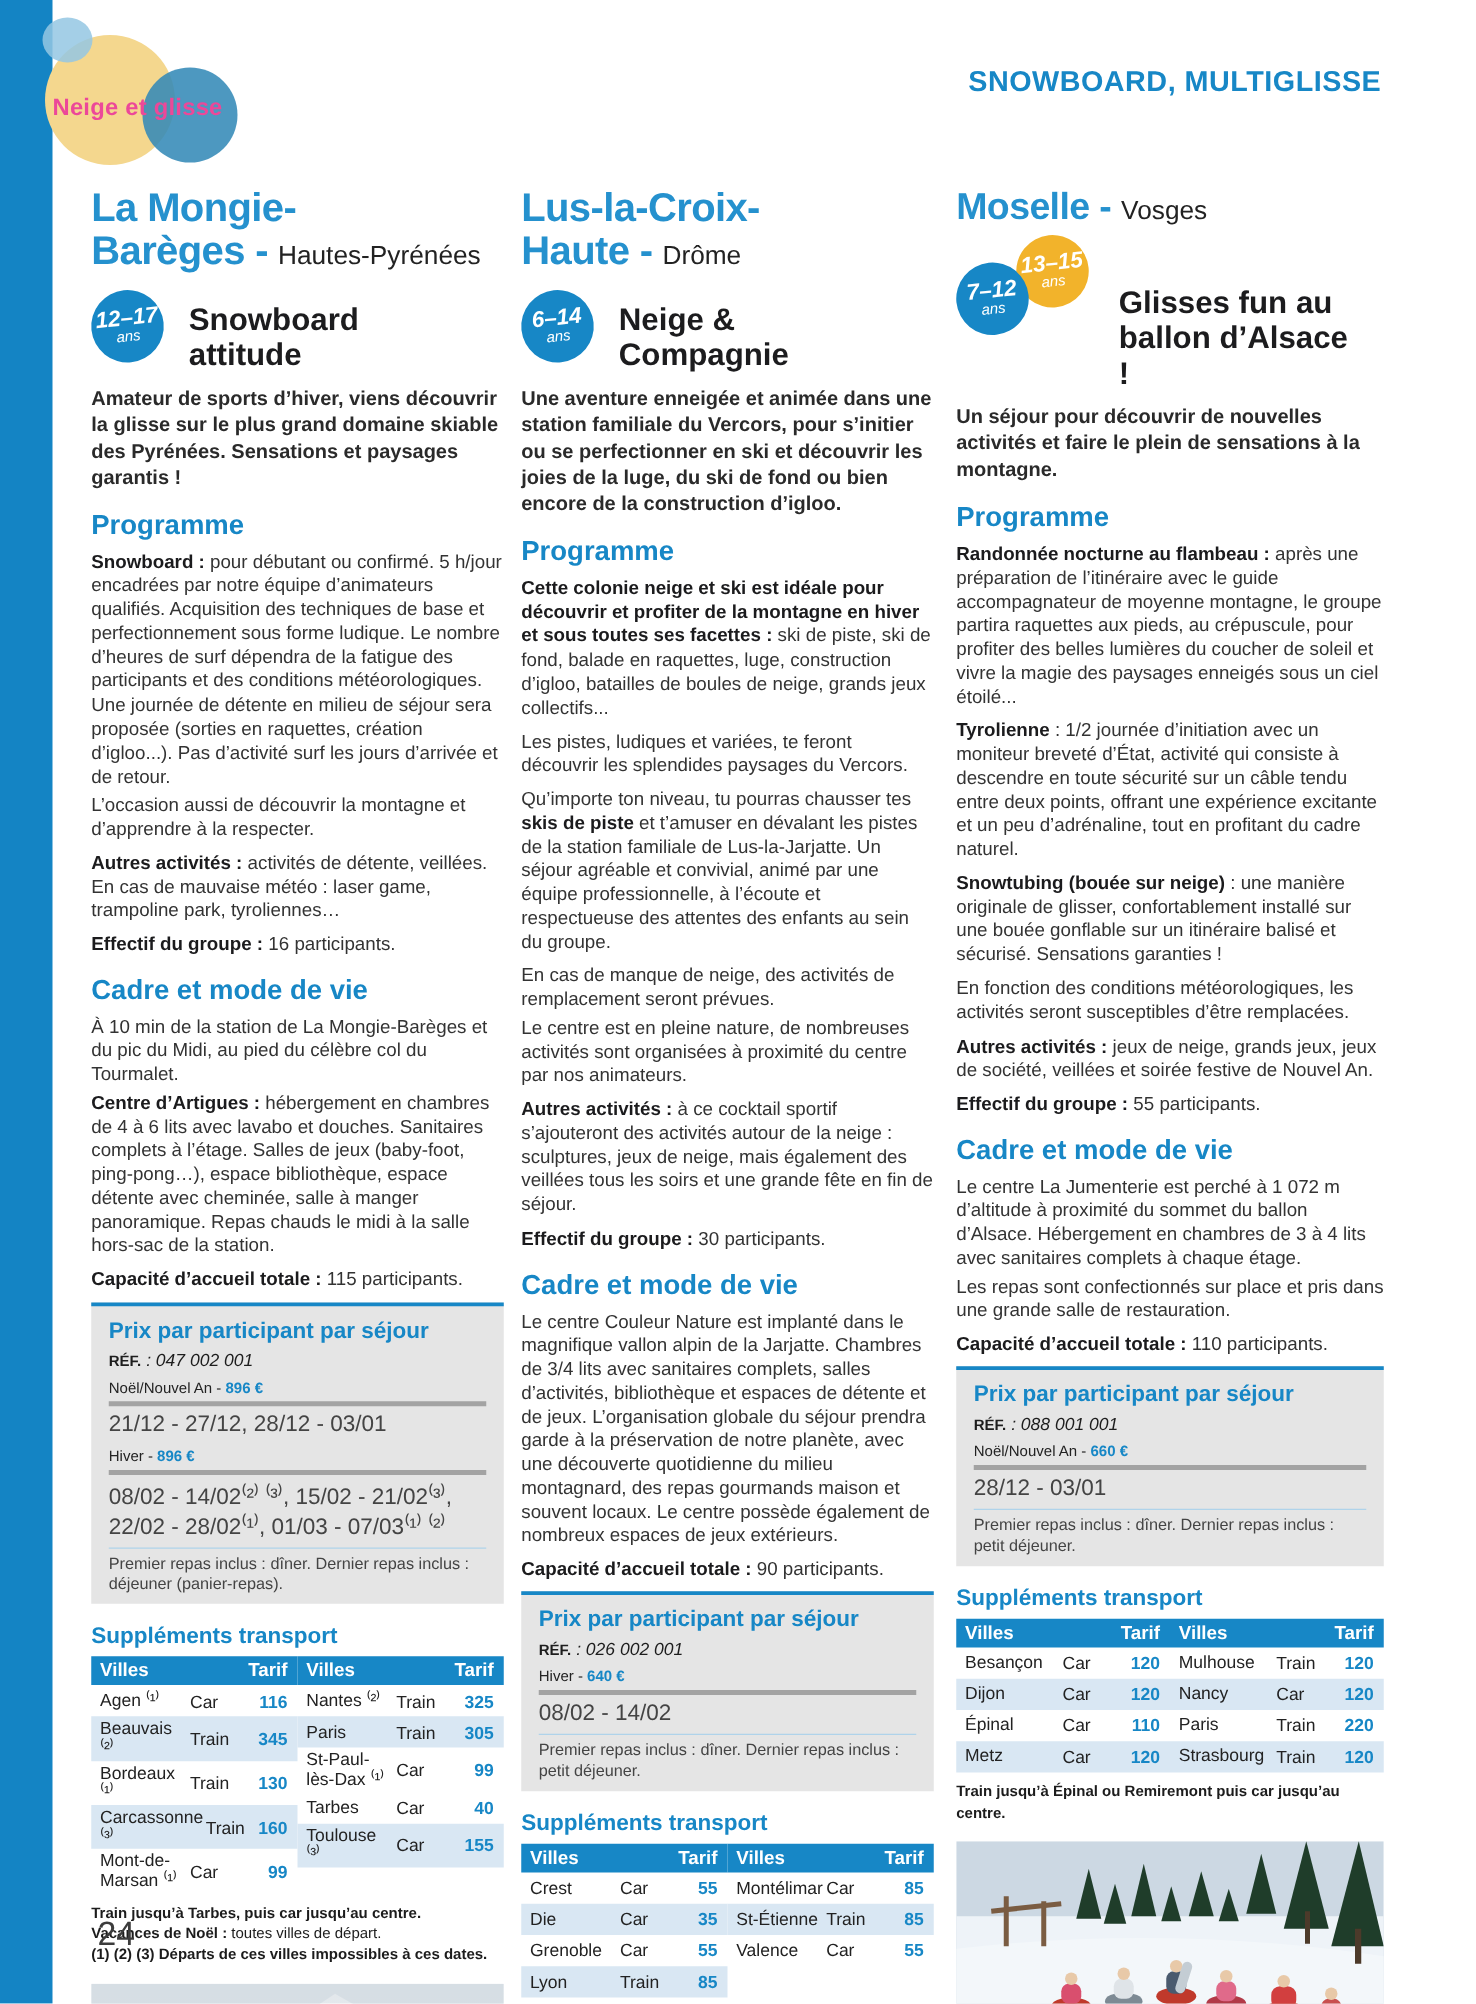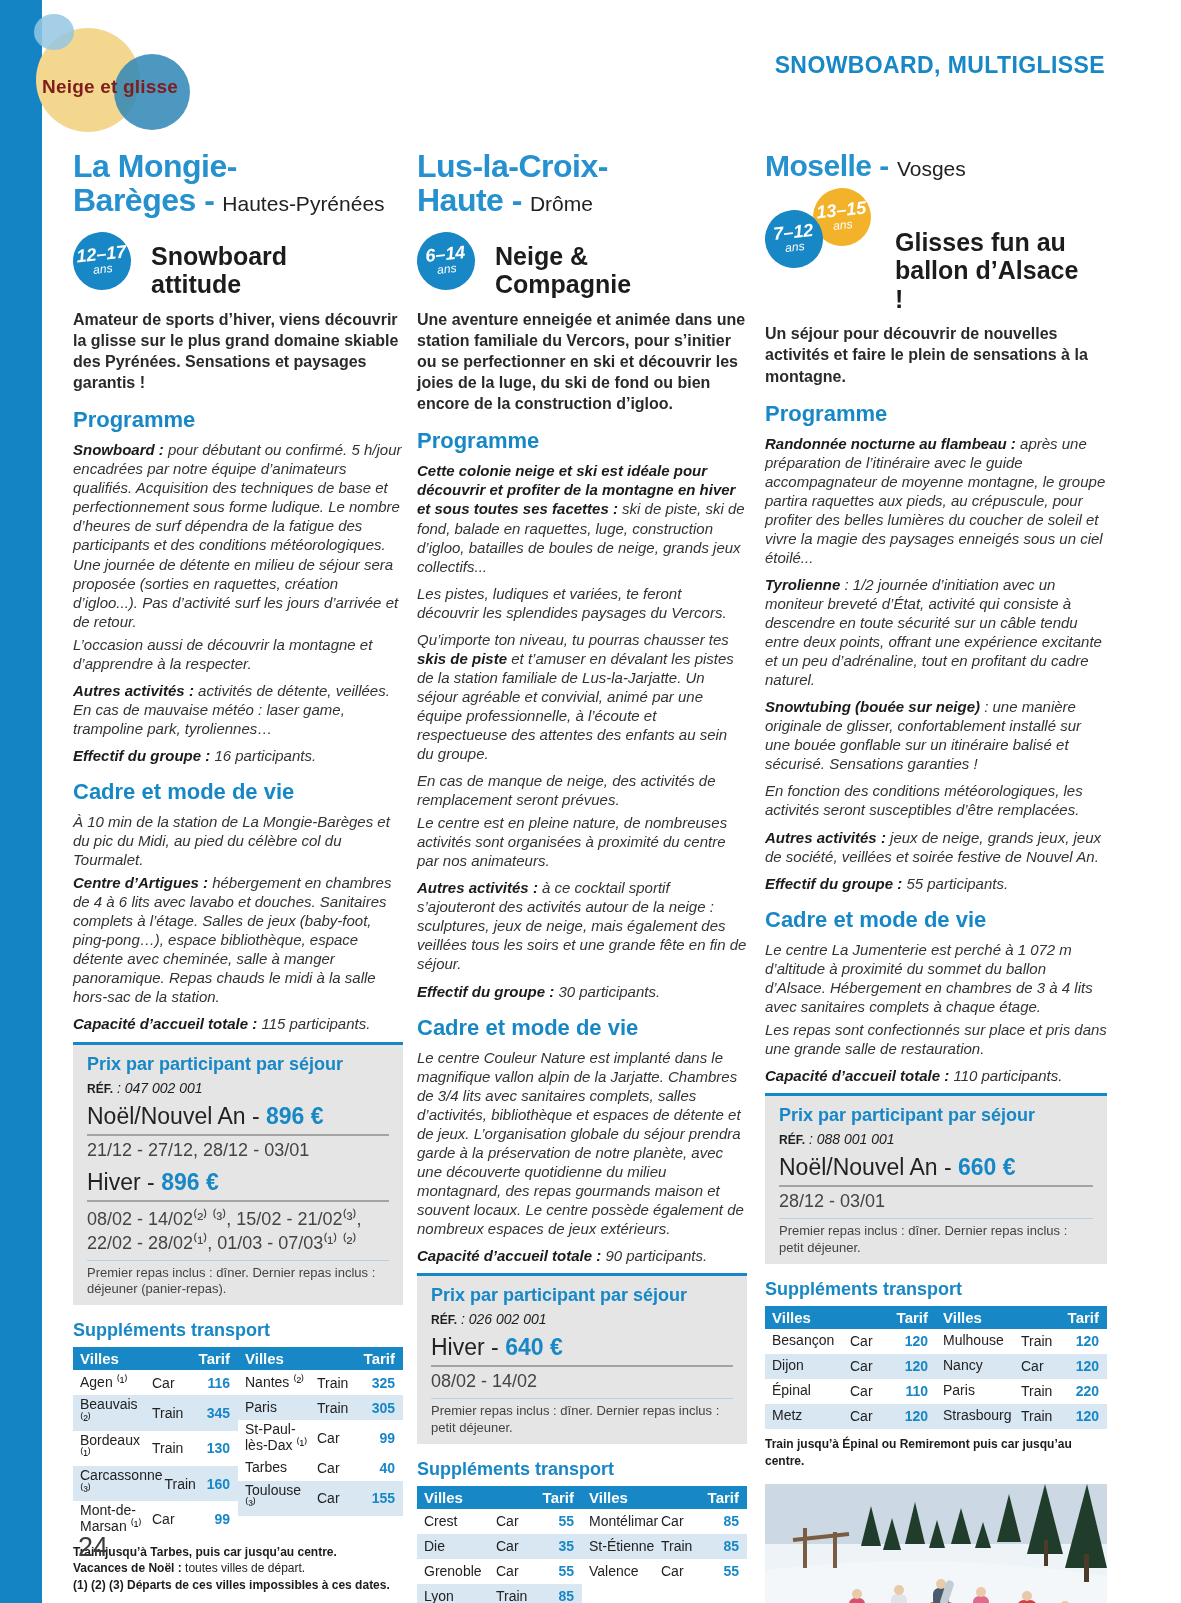--- a/index.html
+++ b/index.html
@@ -5,21 +5,21 @@
   html,body{margin:0;padding:0;background:#ffffff;}
   .page{position:relative;width:1181px;height:1603px;background:#ffffff;overflow:hidden;
         font-family:"Liberation Sans",sans-serif;color:#2e2e2e;}
   .side-bar{position:absolute;left:0;top:0;width:42px;height:1603px;background:#1484C4;}
   
   .logo{position:absolute;left:28px;top:12px;width:230px;height:135px;}
   .lc{position:absolute;border-radius:50%;}
   .lc-yellow{left:8px;top:16px;width:104px;height:104px;background:#F4D78E;}
   .lc-blue{left:86px;top:42px;width:76px;height:76px;background:rgba(52,138,183,0.88);}
   .lc-small{left:6px;top:2px;width:40px;height:36px;background:rgba(148,199,227,0.85);}
-  .logo-text{position:absolute;left:14px;top:64px;font-size:19px;font-weight:bold;color:#7f1d1d;letter-spacing:.2px;}
+  .logo-text{position:absolute;left:14px;top:64px;font-size:19px;font-weight:bold;color:#ec4899;letter-spacing:.2px;}
   .page-title{position:absolute;top:52px;right:76px;font-size:23px;font-weight:bold;color:#1787C6;letter-spacing:.4px;}
   
   .col{position:absolute;top:150px;}
   .col1{left:73px;width:330px;}
   .col2{left:417px;width:330px;}
   .col3{left:765px;width:342px;}
   .t-line{font-size:32px;line-height:1.06;font-weight:bold;color:#2591CE;letter-spacing:-0.5px;}
   .col3 .t-line{font-size:30px;}
   .t-region{font-size:21px;font-weight:normal;color:#222;letter-spacing:0;margin-left:8px;}
   .badge-row{display:flex;margin-top:14px;margin-bottom:10px;}
@@ -31,31 +31,31 @@
   .badge-yellow{background:#F2B32B;}
   .col3 .badge-blue{position:absolute;left:0;top:14px;z-index:2;}
   .col3 .badge-yellow{position:absolute;left:48px;top:-8px;z-index:1;}
   .b-range{font-size:18px;font-weight:bold;font-style:italic;line-height:1;}
   .b-unit{font-size:12px;font-style:italic;line-height:1.15;}
   .subtitle{font-size:25px;font-weight:bold;color:#1c1c1e;line-height:1.14;margin:10px 0 0 6px;max-width:168px;}
   .col2 .subtitle{max-width:180px;}
   .col3 .subtitle{margin-top:32px;max-width:195px;}
   .intro{font-size:16px;font-weight:bold;color:#2a2a2a;line-height:1.32;margin:10px 0 12px;}
   .sec-h{font-size:22px;font-weight:bold;color:#1787C6;margin:14px 0 7px;}
-  .body{font-size:15px;line-height:1.27;color:#333;margin:4px 0 8px;font-style:italic;}
+  .body{font-size:15px;line-height:1.27;color:#333;margin:4px 0 8px;}
   .body.tight{margin-bottom:0;}
   .body strong{color:#1b1b1d;}
   .cap{margin-top:8px;}
   
   .pricebox{margin-top:8px;background:#e5e5e5;border-top:3px solid #1787C6;padding:9px 14px 7px;}
   .pb-h{font-size:18px;font-weight:bold;color:#1787C6;margin-bottom:5px;}
   .pb-ref{font-size:14px;color:#1d1d1d;margin-bottom:5px;}
   .ref-l{font-size:12px;font-weight:bold;}
   .ref-v{font-style:italic;}
-  .pb-season{font-size:23px;color:#222;padding:2px 0 4px;border-bottom:2px solid #a3a3a3;}
+  .pb-season{font-size:12px;color:#222;padding:2px 0 4px;border-bottom:4px solid #a3a3a3;}
   .season-price{color:#1787C6;font-weight:bold;}
   .pb-dates{font-size:18px;color:#444;padding:4px 0 6px;}
   .pb-note{font-size:13px;color:#444;line-height:1.3;border-top:1px solid #AFD3EA;padding-top:4px;}
   
   .tr-h{font-size:18px;font-weight:bold;color:#1787C6;margin:15px 0 6px;}
   .ttable{display:flex;}
   .tt-half{width:50%;}
   .tt-head{display:flex;justify-content:space-between;background:#1787C6;color:#fff;font-weight:bold;
            font-size:15px;padding:3px 8px 3px 7px;}
   .tt-row{display:flex;align-items:center;font-size:14px;color:#222;padding:2px 8px 2px 7px;min-height:21px;}

